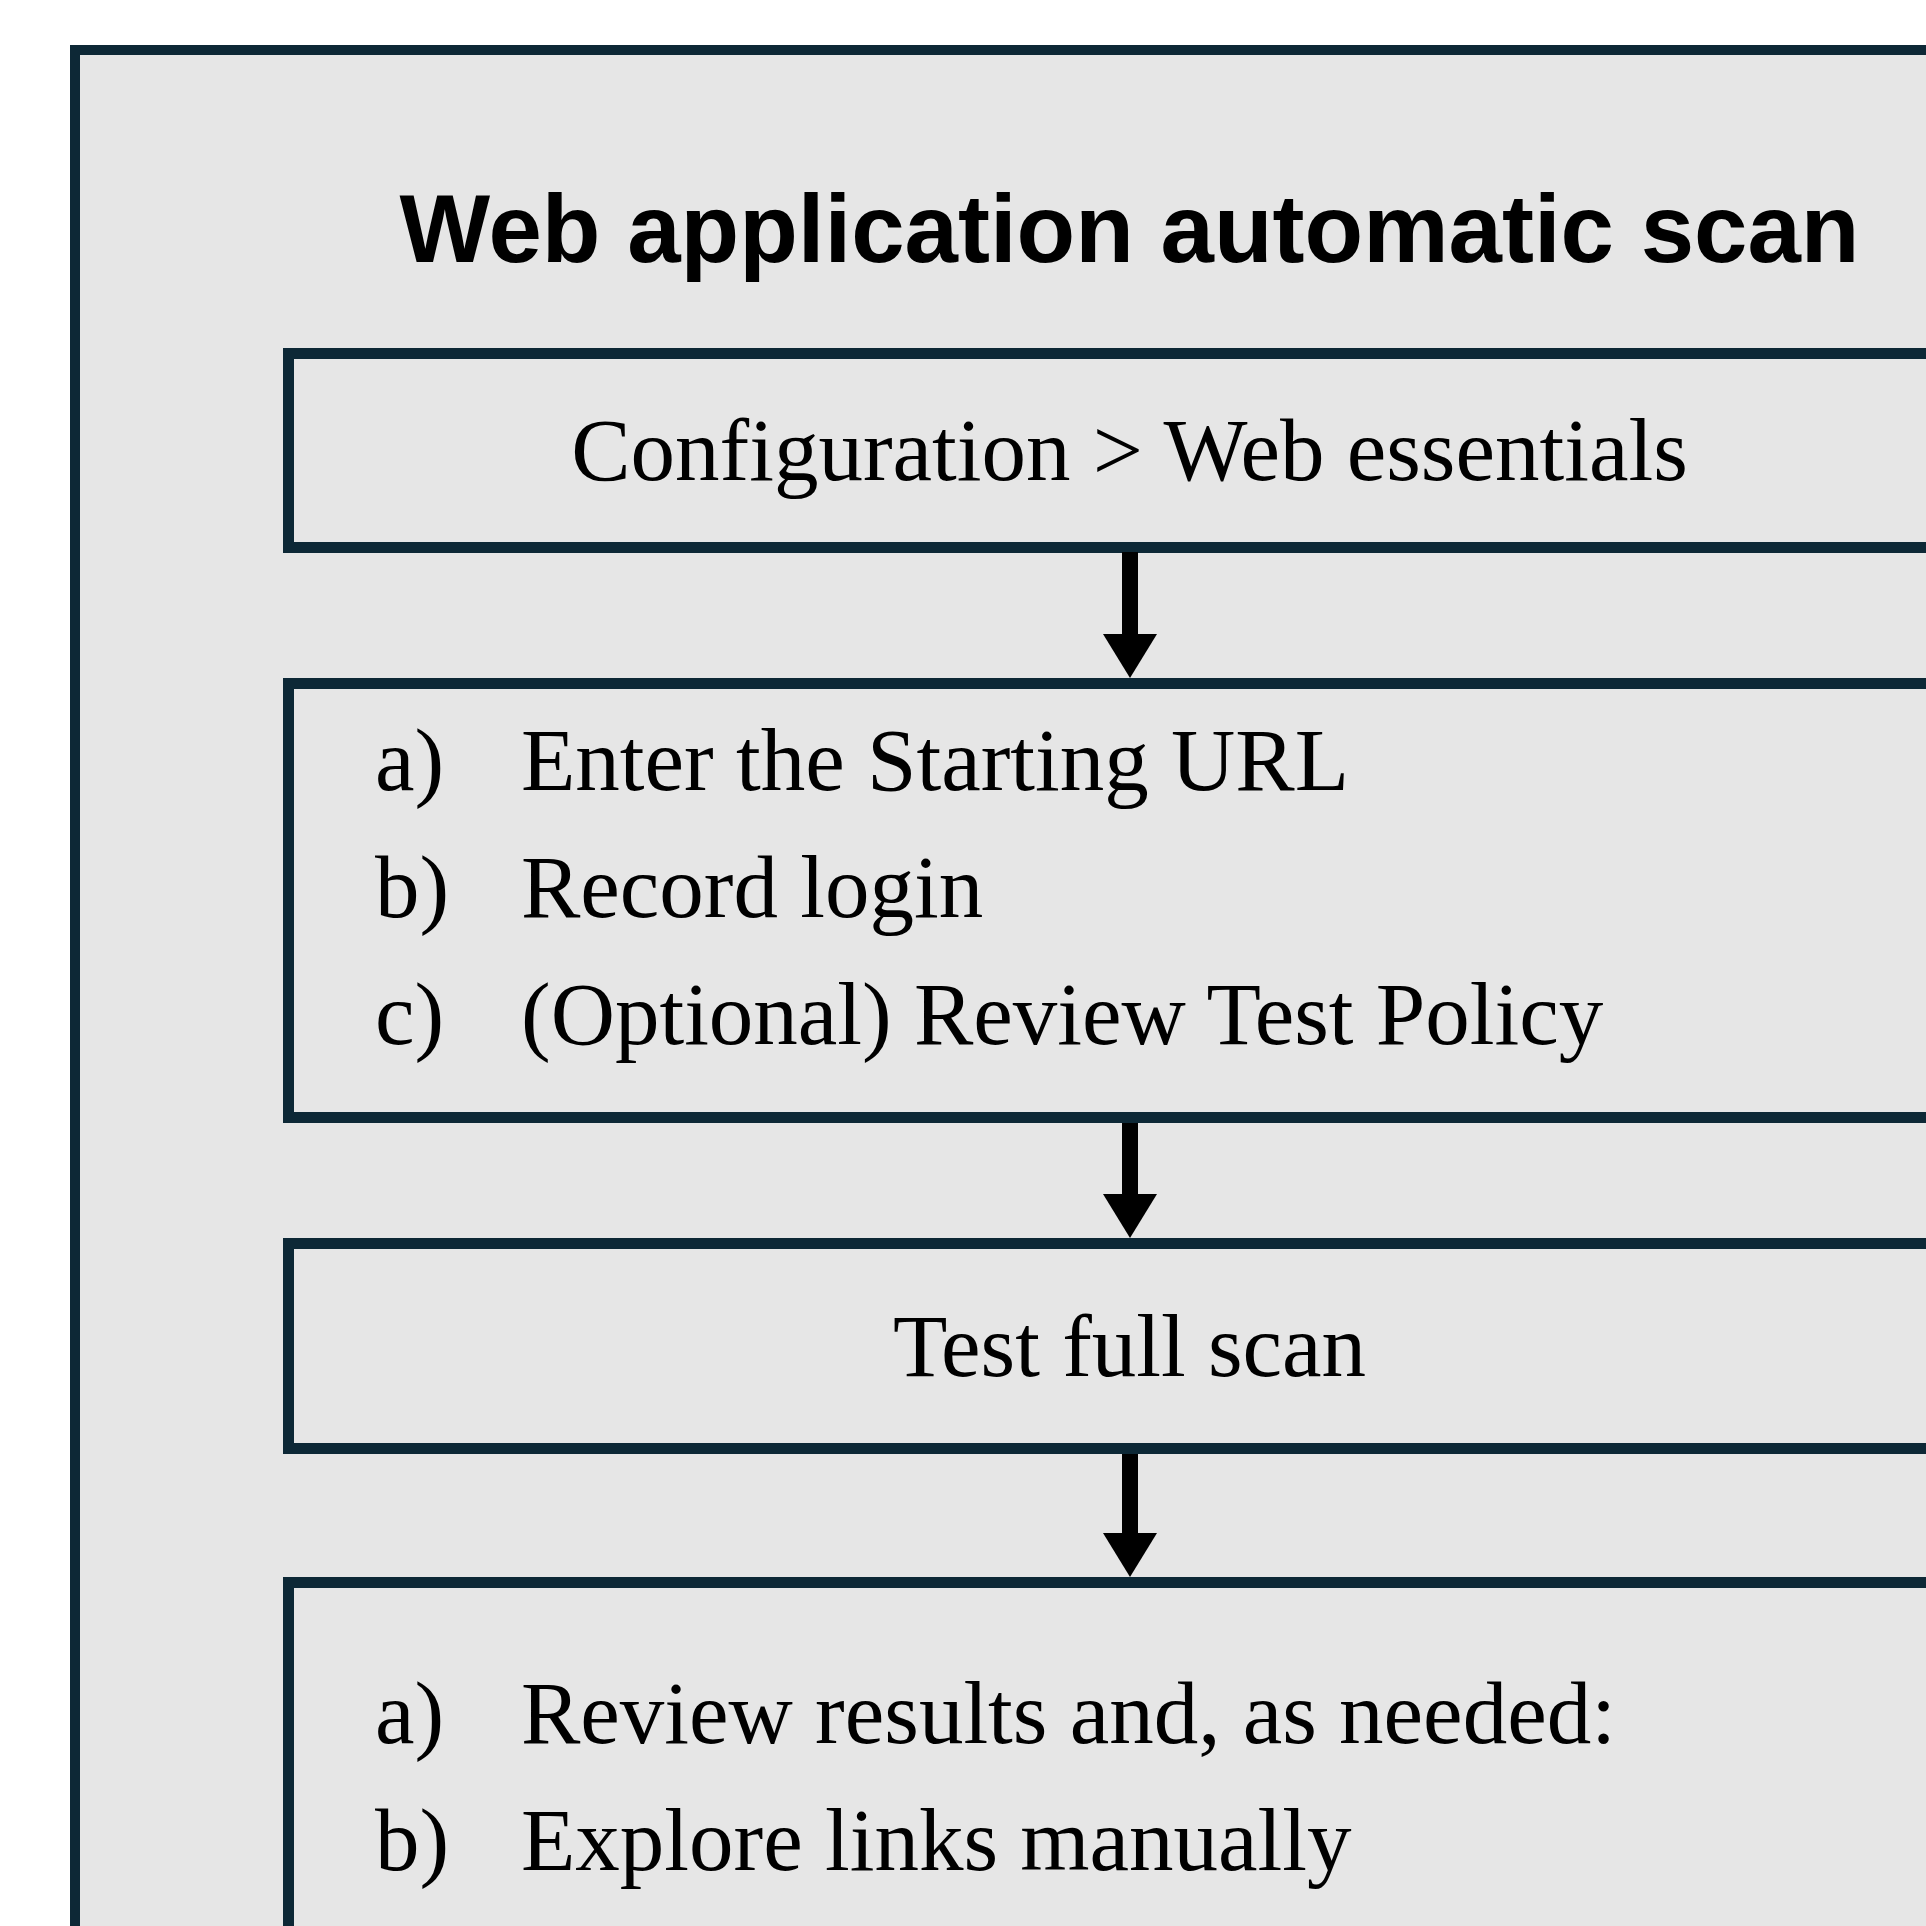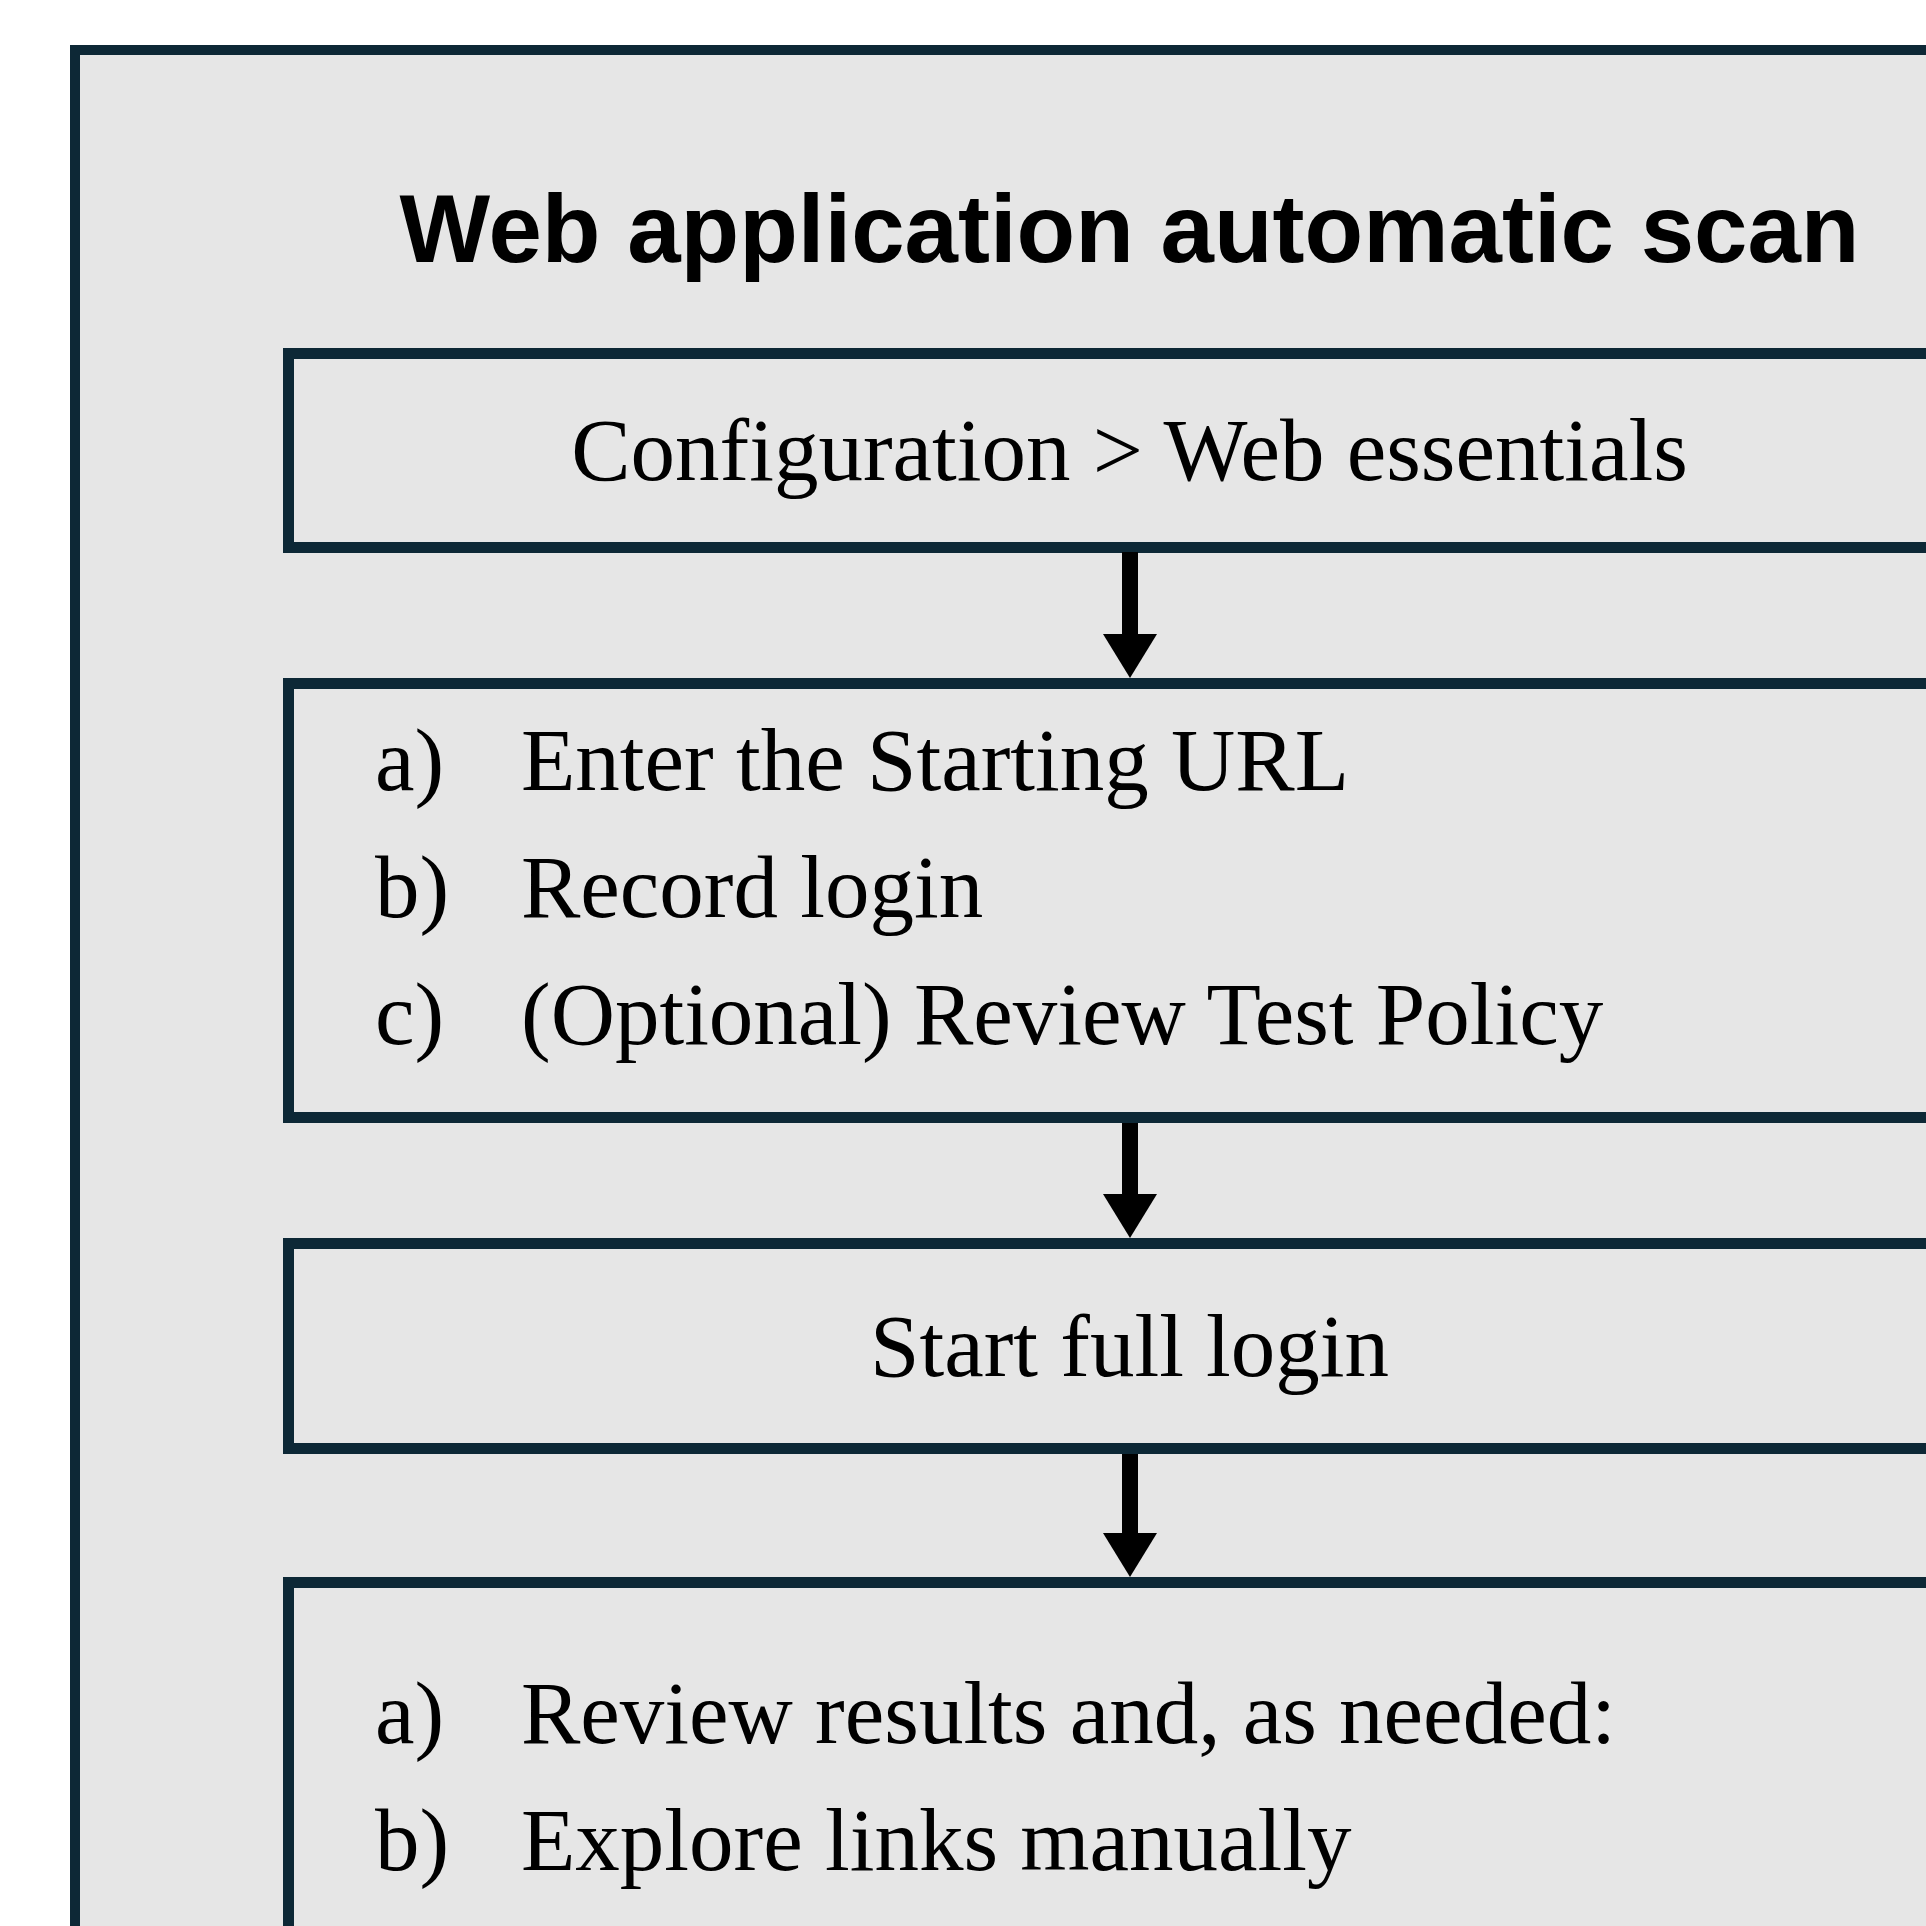--- a/index.html
+++ b/index.html
@@ -115,21 +115,21 @@
       </li>
     </ul>
   </div>
 
   <div class="arrow" id="arrow-2">
     <div class="arrow-shaft"></div>
     <div class="arrow-head"></div>
   </div>
 
   <div class="box box-center" id="box-start">
-    <span>Start full login</span>
+    <span>Test full scan</span>
   </div>
 
   <div class="arrow" id="arrow-3">
     <div class="arrow-shaft"></div>
     <div class="arrow-head"></div>
   </div>
 
   <div class="box" id="box-review">
     <ul class="steps">
       <li class="step">

